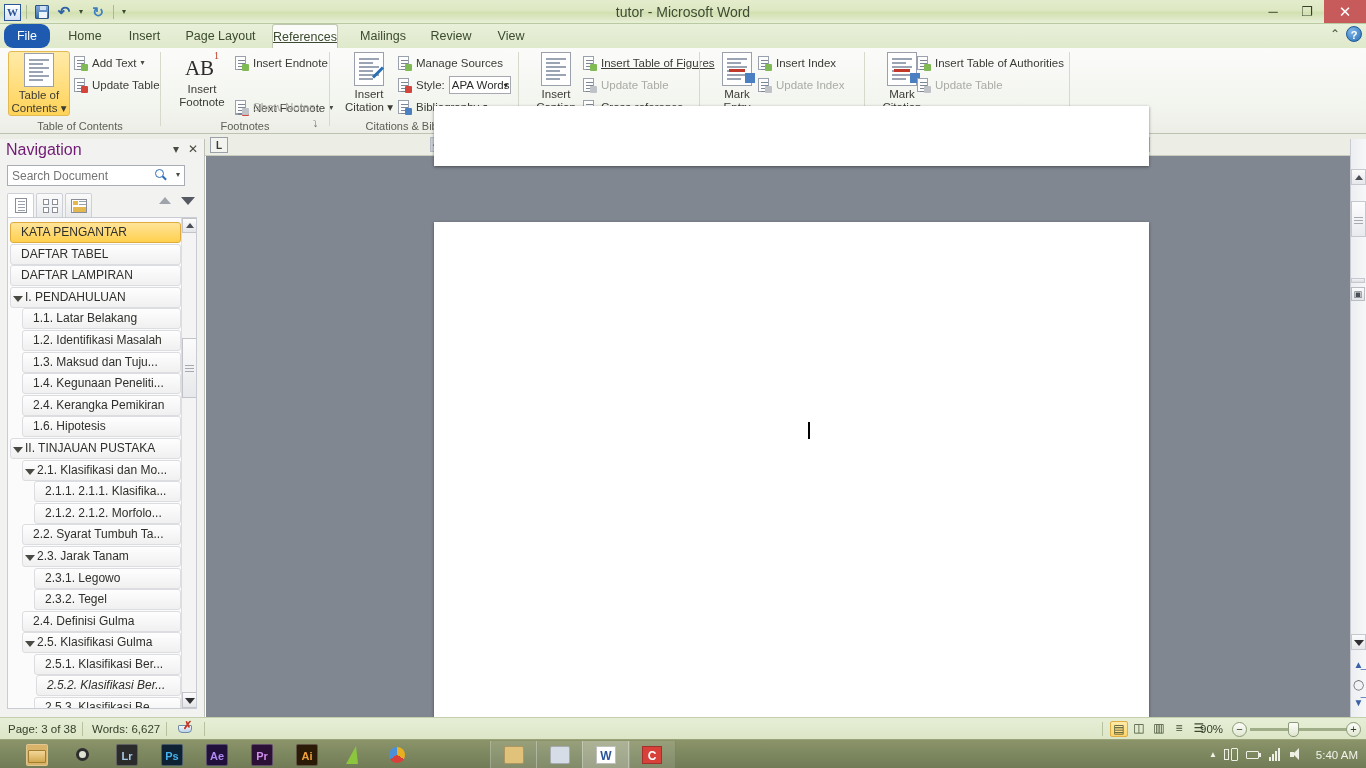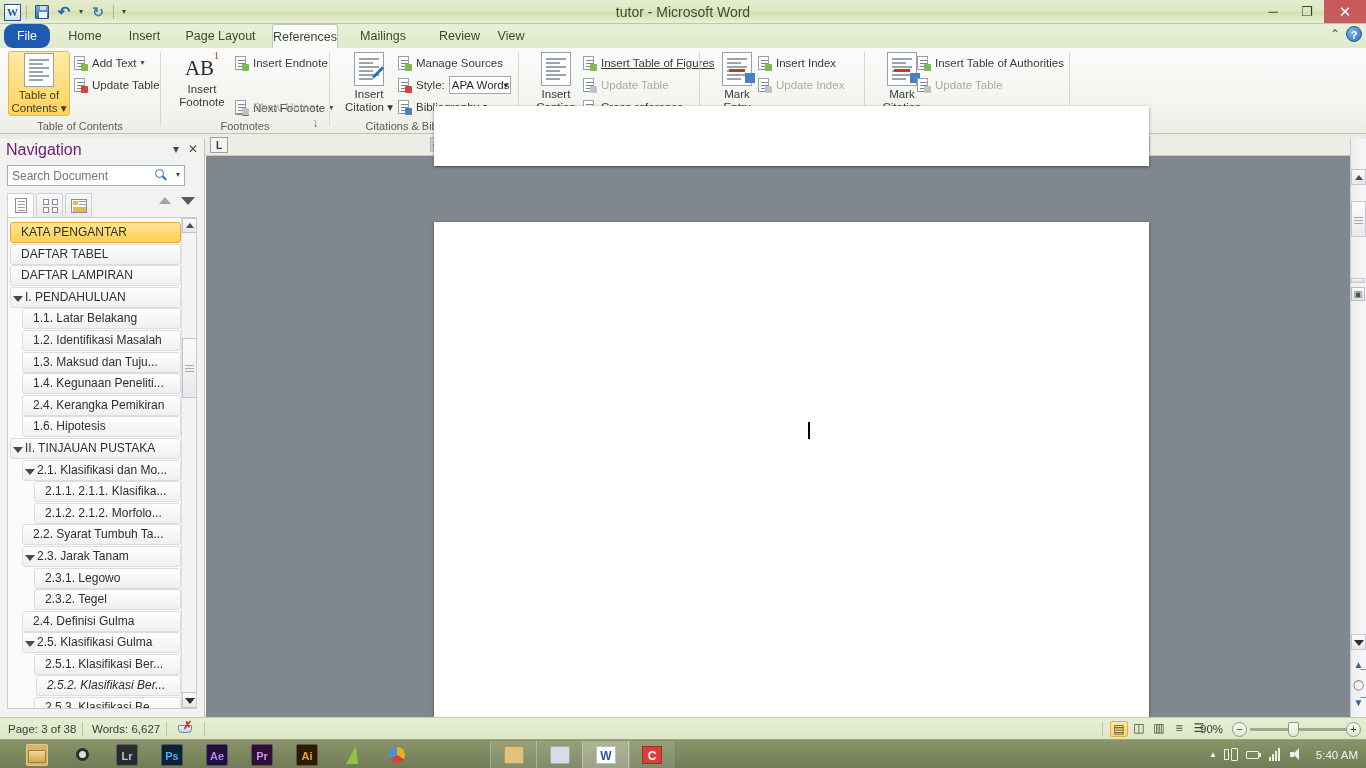--- a/index.html
+++ b/index.html
@@ -50,21 +50,21 @@
     position:absolute; left:0; top:24px; width:1366px; height:24px;
     background: linear-gradient(to bottom, #e9f0da 0%, #dfe9cb 100%);
   }
   .tab {
     position:absolute; top:0; height:24px; line-height:25px; font-size:12.5px;
     color:#3b4a2e; padding:0 11px; text-align:center; white-space:nowrap;border-radius:9px;
   }
   .tab.file { background:#1e5bb0; color:#fff; left:4px; width:46px; padding:0; }
   .tab.active {
     background:#fbfcfa; border:1px solid #c0c8b2; border-bottom:none;
-    border-radius:3px 3px 0 0; color:#3b4a2e;
+    border-radius:3px 3px 0 0; color:#3b4a2e;text-decoration:underline;
   }
   .ribbonhelp { position:absolute; right:4px; top:26px; display:flex; gap:6px; align-items:center; }
   .rh-ico { font-size:12px; color:#4a5a3c; }
   .help-circle {
     width:16px; height:16px; border-radius:50%;
     background: radial-gradient(circle at 35% 30%, #7fb6e8, #2a6fb5);
     color:#fff; font-size:11px; font-weight:bold; text-align:center; line-height:16px;
     border:1px solid #1d5a9a;
   }
 
@@ -289,21 +289,21 @@
     </div>
   </div>
 
   <div class="tabstrip" id="tabstrip">
       <div class="tab file" style="left: 4px; width: 46px; padding: 0px;">File</div>
       <div class="tab" style="left: 57px; width: 56px; padding: 0px;">Home</div>
       <div class="tab" style="left: 118px; width: 53px; padding: 0px;">Insert</div>
       <div class="tab" style="left: 176px; width: 89px; padding: 0px;">Page Layout</div>
       <div class="tab active" style="left: 272px; width: 66px; padding: 0px;">References</div>
       <div class="tab" style="left: 350px; width: 66px; padding: 0px;">Mailings</div>
-      <div class="tab" style="left: 422px; width: 58px; padding: 0px; text-align: right;">Review</div>
+      <div class="tab" style="left: 422px; width: 58px; padding: 0px;">Review</div>
       <div class="tab" style="left: 488px; width: 46px; padding: 0px;">View</div>
     </div>
   <div class="ribbonhelp">
     <span class="rh-ico">⌃</span>
     <span class="help-circle">?</span>
   </div>
 
   <div class="ribbon" id="ribbon">
       <div class="grp" style="left: 0px; width: 160px;">
         <div class="bigbtn sel" style="left: 8px;">

